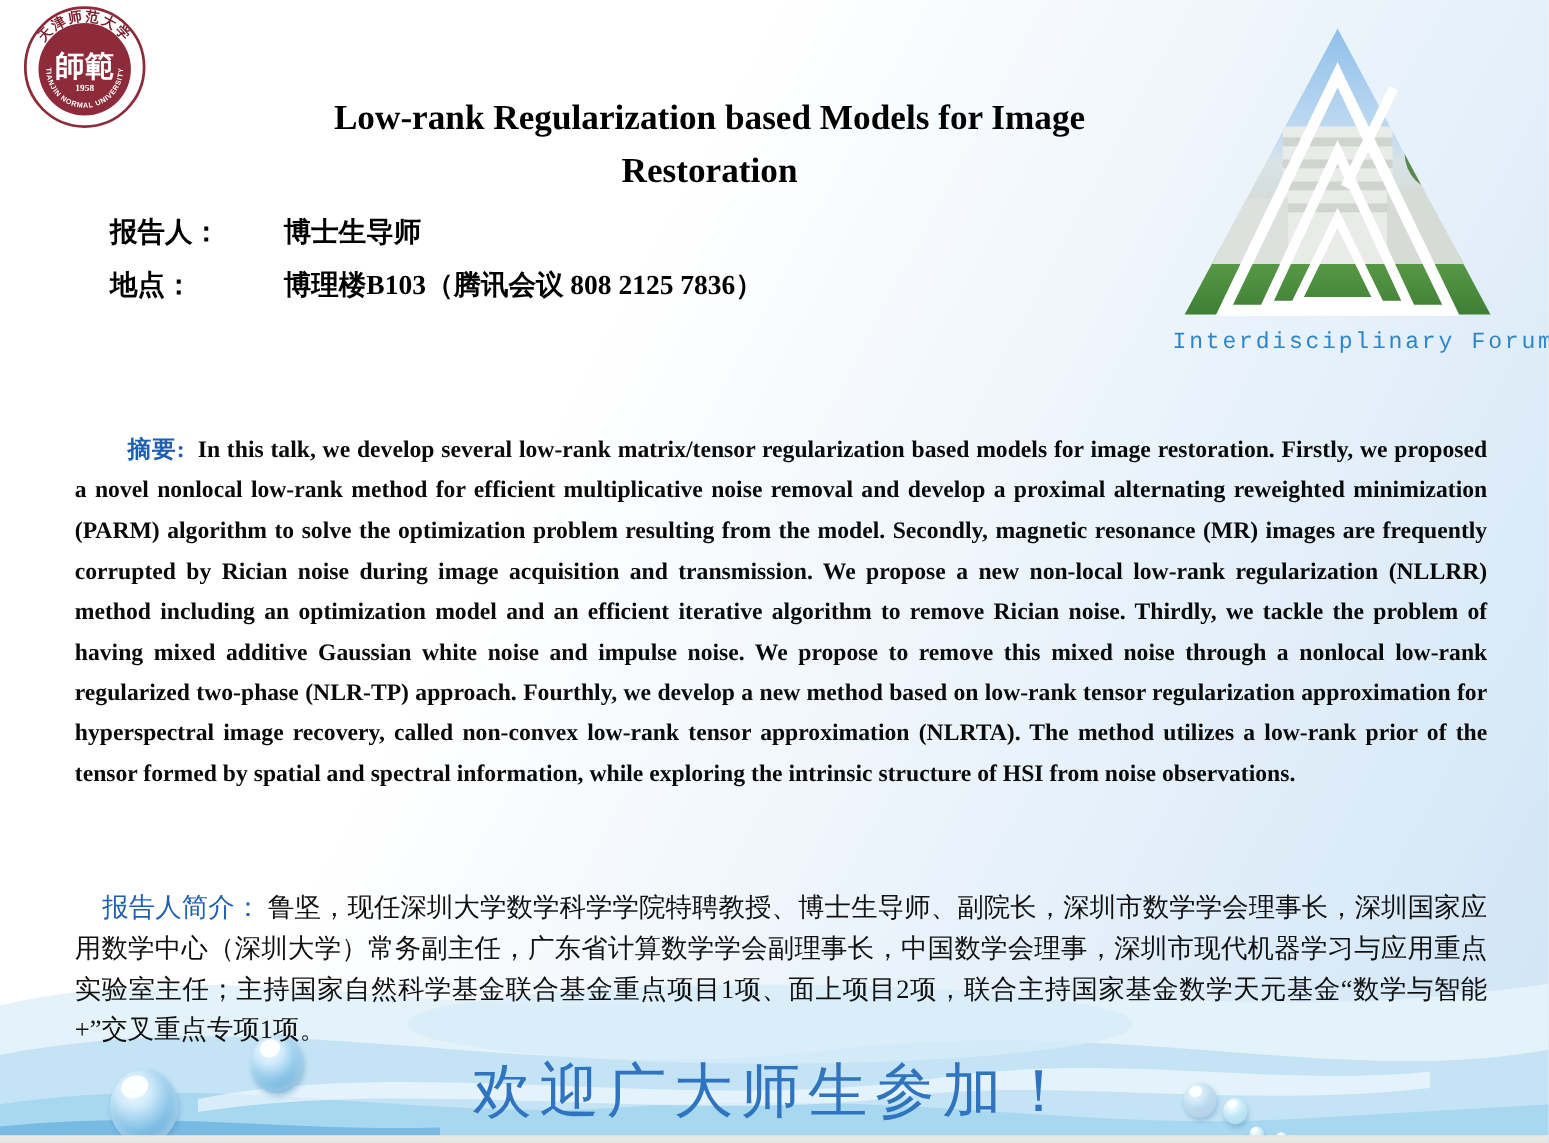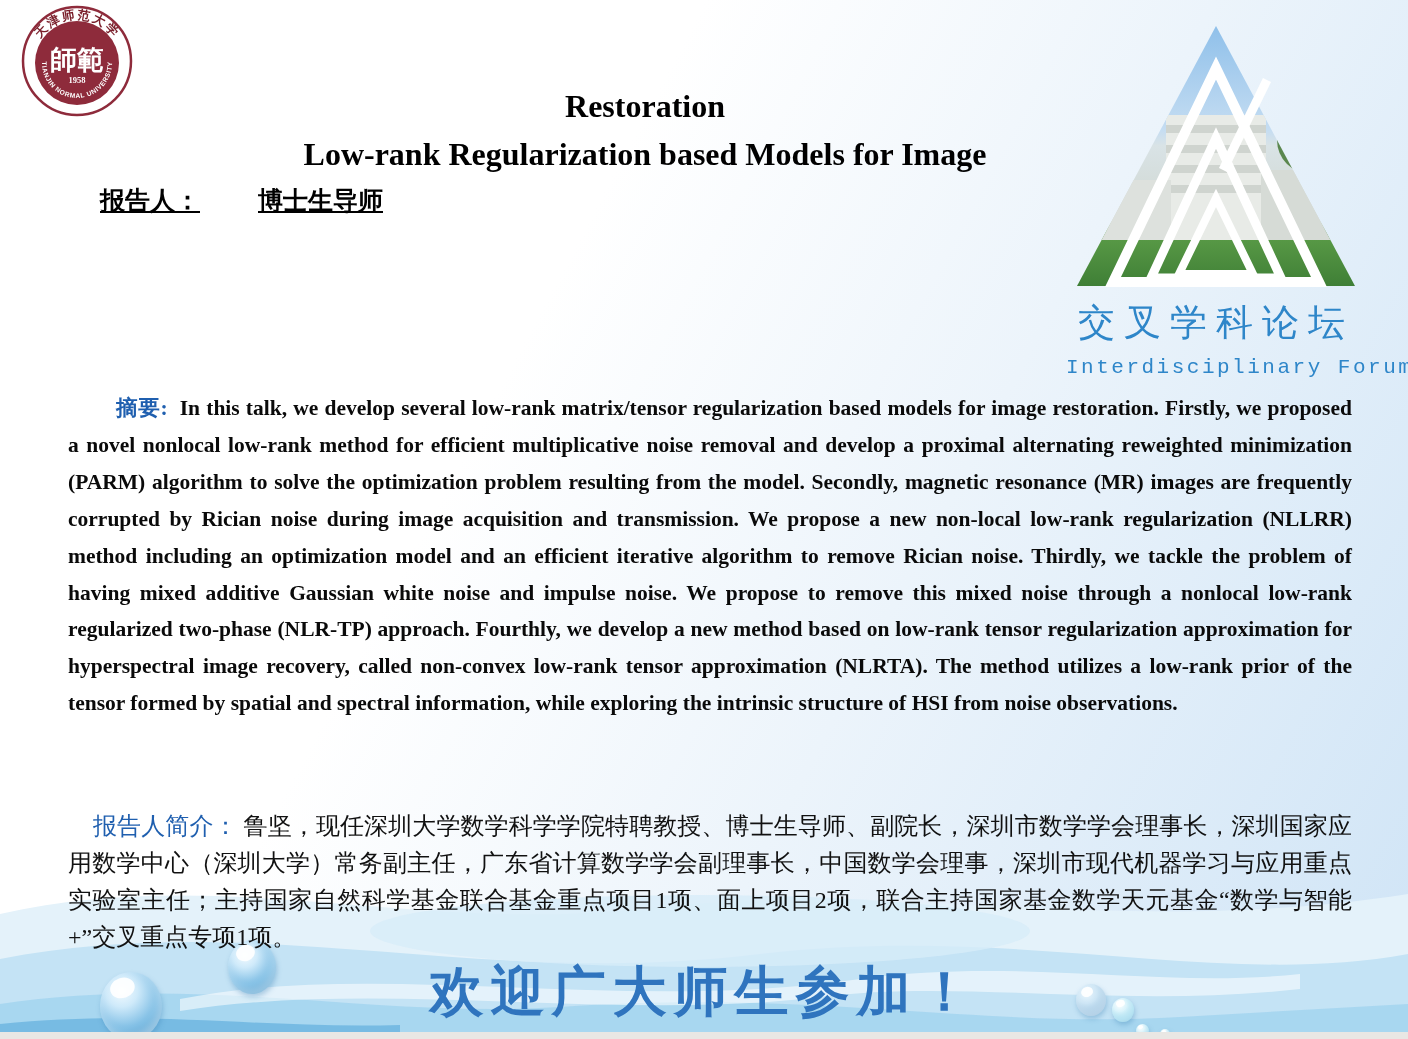--- a/index.html
+++ b/index.html
@@ -22,21 +22,21 @@
   }
   .lecture-title{
     position:absolute;left:55px;top:82px;width:1180px;
     text-align:center;color:#000;
     font-size:32px;font-weight:bold;line-height:48px;
     font-family:"Liberation Serif",serif;
   }
   .lecture-title span{display:block;}
 
   
-  .info{position:absolute;left:100px;top:184px;font-size:25px;color:#000;text-decoration:underline;}
+  .info{position:absolute;left:100px;top:194px;font-size:25px;color:#000;}
   .info-row{display:flex;height:33px;margin-bottom:15px;align-items:center;}
   .info-label{width:158px;font-weight:bold;}
   .info-value{font-weight:600;}
 
   
   .emblem{position:absolute;left:1066px;top:20px;width:300px;text-align:center;}
   .emblem svg.tri{display:block;margin:0 auto;}
   .forum-cn{
     font-family:"Liberation Sans",sans-serif;
     color:#2E86C9;font-size:37px;letter-spacing:9px;margin-top:6px;white-space:nowrap;
@@ -57,21 +57,21 @@
     position:absolute;left:68px;right:56px;top:808px;
     font-size:24px;line-height:37px;text-align:justify;color:#111;z-index:2;
   }
   .bio .lbl{color:#1F5FAF;padding-right:6px;margin-left:25px;}
 
   
   .welcome{
     position:absolute;left:0;right:0;bottom:10px;z-index:3;
     text-align:center;
     font-family:"Liberation Sans",sans-serif;
-    font-size:54px;font-weight:bold;color:#2F74BE;letter-spacing:7px;
+    font-size:54px;font-weight:normal;color:#2F74BE;letter-spacing:7px;
   }
 
   
   .waves{position:absolute;left:0;bottom:0;width:1408px;height:200px;z-index:0;}
   .bottom-strip{position:absolute;left:0;bottom:0;width:100%;height:7px;background:#e9e7e4;z-index:4;}
   .drop{
     position:absolute;border-radius:50%;z-index:1;
     background:radial-gradient(circle at 35% 28%, #f3fbff 0%, #cfeafa 25%, #7dbde4 60%, #3a8ec4 85%, #2a7ab1 100%);
     box-shadow:inset -3px -5px 8px rgba(255,255,255,.45), 1px 3px 5px rgba(60,130,180,.35);
   }
@@ -117,28 +117,32 @@
       <text x="60" y="64" text-anchor="middle" font-size="27" font-weight="bold" fill="#ffffff" font-family="Liberation Serif, serif">師範</text>
       <text x="60" y="78" text-anchor="middle" font-size="8.5" font-weight="bold" fill="#ffffff" font-family="Liberation Serif, serif">1958</text>
       <text font-size="6.6" font-weight="bold" fill="#ffffff" font-family="Liberation Sans, sans-serif" letter-spacing="0.6">
         <textPath href="#arcBottom" startOffset="50%" text-anchor="middle">TIANJIN NORMAL UNIVERSITY</textPath>
       </text>
     </svg>
   </div>
 
 
   <h1 class="lecture-title" style="margin:0;">
+    <span>Low-rank Regularization based Models for Image</span>
     <span>Restoration</span>
-    <span>Low-rank Regularization based Models for Image</span>
   </h1>
 
   <div class="info">
     <div class="info-row">
       <div class="info-label">报告人：</div>
       <div class="info-value">博士生导师</div>
+    </div>
+    <div class="info-row">
+      <div class="info-label">地点：</div>
+      <div class="info-value">博理楼B103（腾讯会议 808 2125 7836）</div>
     </div>
   </div>
 
   <div class="emblem">
     <svg class="tri" width="290" height="272" viewBox="0 0 290 272">
       <defs>
         <linearGradient id="photoGrad" x1="0" y1="0" x2="0" y2="1">
           <stop offset="0%" stop-color="#8fc0ea"></stop>
           <stop offset="40%" stop-color="#c5ddf2"></stop>
           <stop offset="46%" stop-color="#d9e3e6"></stop>
@@ -160,21 +164,20 @@
         <rect x="30" y="160" width="70" height="60" fill="#dde1dd"></rect>
         <rect x="190" y="150" width="80" height="70" fill="#d6dbd6"></rect>
         <circle cx="240" cy="120" r="34" fill="#4c7d3e" opacity="0.9"></circle>
         <circle cx="262" cy="160" r="24" fill="#55893f" opacity="0.9"></circle>
       </g>
       <path d="M145,48 L248,262 L42,262 Z" fill="none" stroke="#ffffff" stroke-width="10"></path>
       <path d="M145,118 L210,258 L80,258 Z" fill="none" stroke="#ffffff" stroke-width="9"></path>
       <path d="M145,178 L182,254 L108,254 Z" fill="none" stroke="#ffffff" stroke-width="8"></path>
       <path d="M196,60 L152,150" stroke="#ffffff" stroke-width="9"></path>
     </svg>
-    <div class="forum-cn">交叉学科论坛</div>
     <div class="forum-en">Interdisciplinary Forum</div>
   </div>
 
   <p class="abstract" style="margin:0;"><span class="lbl">摘要:</span><span>In this talk, we develop several low-rank matrix/tensor regularization based models for image restoration. Firstly, we proposed a novel nonlocal low-rank method for efficient multiplicative noise removal and develop a proximal alternating reweighted minimization (PARM) algorithm to solve the optimization problem resulting from the model. Secondly, magnetic resonance (MR) images are frequently corrupted by Rician noise during image acquisition and transmission. We propose a new non-local low-rank regularization (NLLRR) method including an optimization model and an efficient iterative algorithm to remove Rician noise. Thirdly, we tackle the problem of having mixed additive Gaussian white noise and impulse noise. We propose to remove this mixed noise through a nonlocal low-rank regularized two-phase (NLR-TP) approach. Fourthly, we develop a new method based on low-rank tensor regularization approximation for hyperspectral image recovery, called non-convex low-rank tensor approximation (NLRTA). The method utilizes a low-rank prior of the tensor formed by spatial and spectral information, while exploring the intrinsic structure of HSI from noise observations.</span></p>
 
   <p class="bio" style="margin:0;"><span class="lbl">报告人简介：</span><span>鲁坚，现任深圳大学数学科学学院特聘教授、博士生导师、副院长，深圳市数学学会理事长，深圳国家应用数学中心（深圳大学）常务副主任，广东省计算数学学会副理事长，中国数学会理事，深圳市现代机器学习与应用重点实验室主任；主持国家自然科学基金联合基金重点项目1项、面上项目2项，联合主持国家基金数学天元基金“数学与智能+”交叉重点专项1项。</span></p>
 
   <div class="welcome">欢迎广大师生参加！</div>
 
   <div class="bottom-strip"></div>

